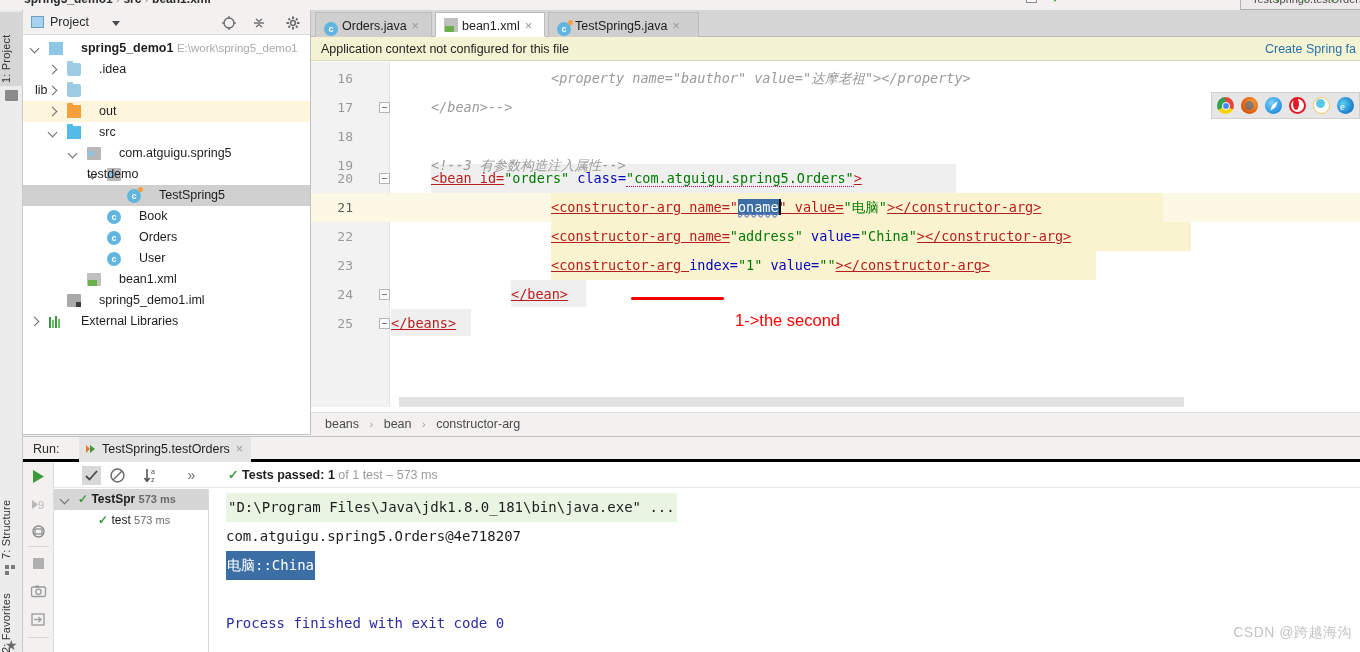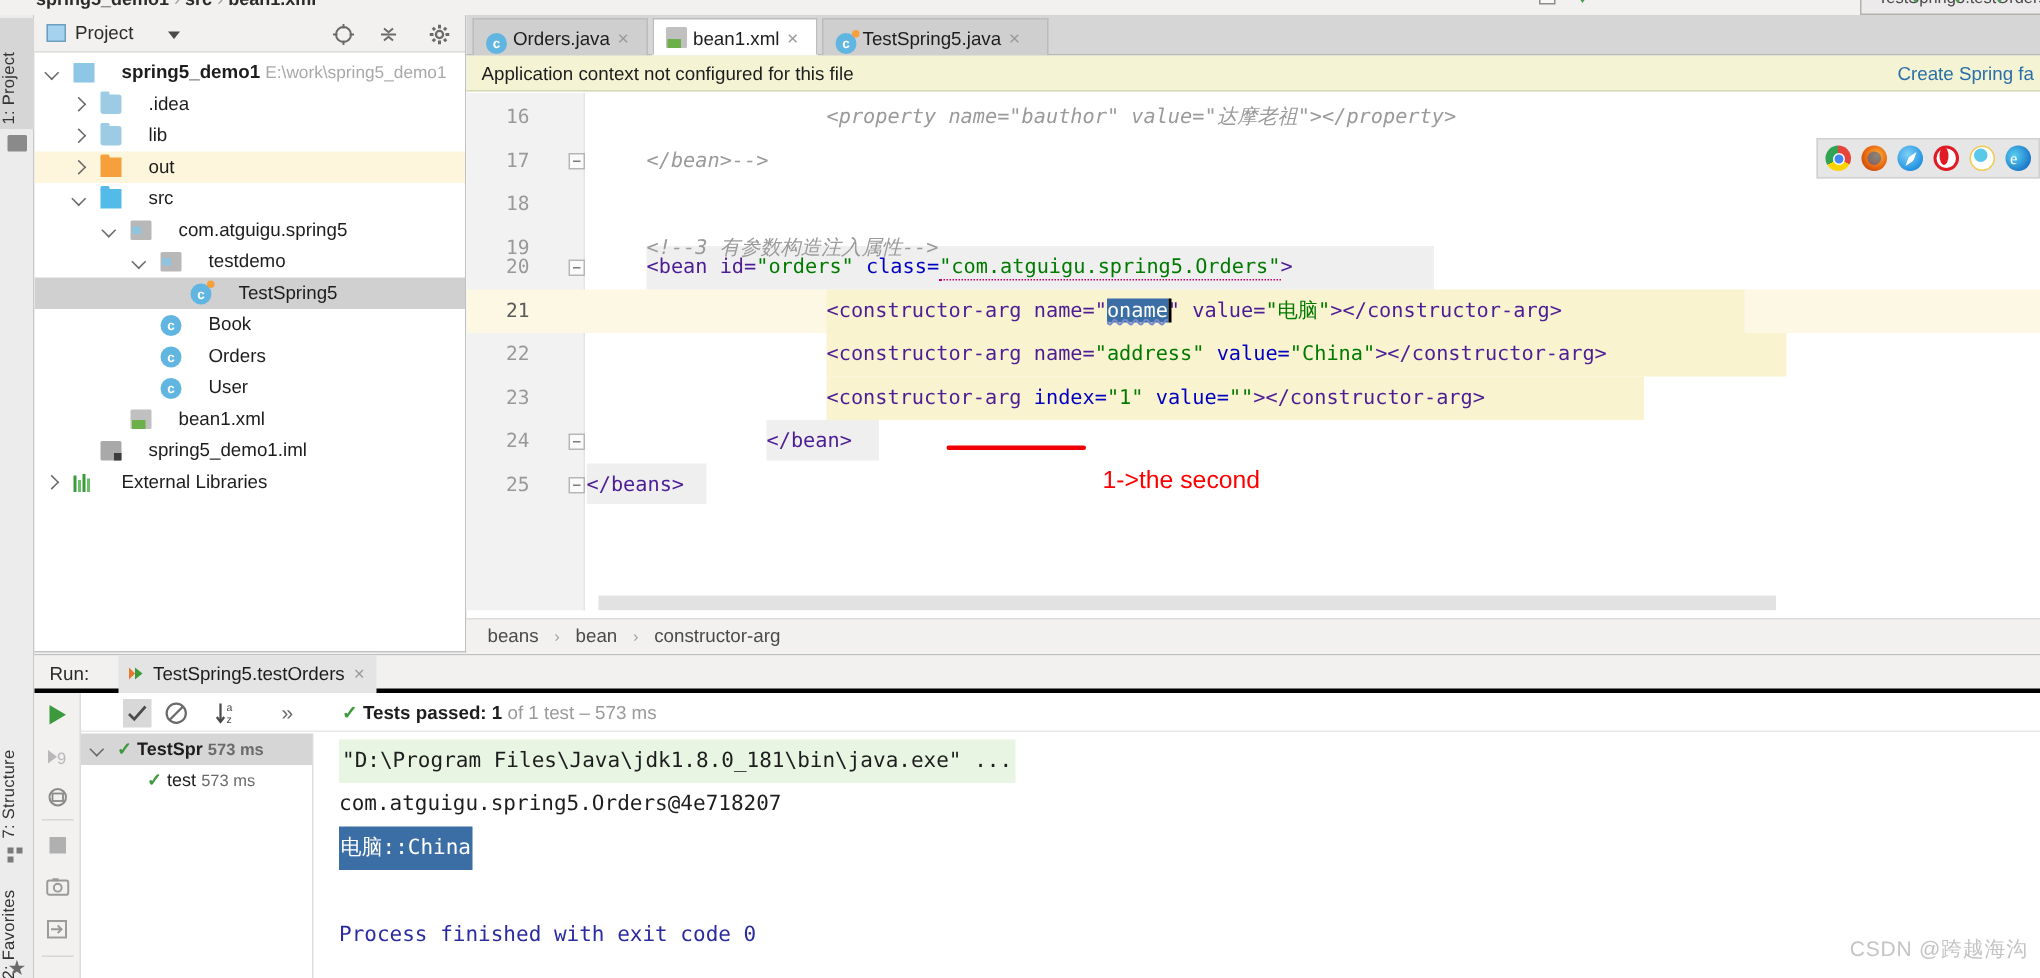--- a/index.html
+++ b/index.html
@@ -199,21 +199,21 @@
     position:absolute; left:0; width:79px; height:29px; background:#fcf8e3;
   }
   #code {
     position: absolute; left: 80px; top: 0; right: 0; bottom: 0;
     font-family: "DejaVu Sans Mono", monospace; font-size: 13.5px;
     white-space: pre; overflow: hidden;
   }
   .cline { position: absolute; left: 0; height: 29px; line-height: 29px; }
   .cl-hl-row { position:absolute; left:0; right:0; height:29px; background:#fcf8e3; }
   .cm { color: #9a9a9a; font-style: italic; }
-  .tg { color: #4c1d95; }
+  .tg { color: #b91c1c; text-decoration: underline; }
   .at { color: #0000c0; }
   .st { color: #007a00; }
   .sel-tok { background: #3a6ea5; color: #fff; position: relative; }
   .sel-tok:after {
     content:""; position:absolute; right:-2px; top:0; width:2px; height:100%;
     background:#000;
   }
   .wavy { text-decoration: underline wavy #7788cc; }
   .url-underline { border-bottom: 1px dotted #c06; }
   .yellow-block { position:absolute; background:#faf3d0; }
@@ -413,21 +413,21 @@
 
     <div class="trow">
       <span class="arrow right" style="left:26px"></span>
       <span class="ic folder" style="left:44px"></span>
       <span class="tlabel" style="margin-left:64px">.idea</span>
     </div>
 
     <div class="trow">
       <span class="arrow right" style="left:26px"></span>
       <span class="ic folder" style="left:44px"></span>
-      <span class="tlabel" style="margin-left:64px">lib</span>
+      <span class="tlabel" style="">lib</span>
     </div>
 
     <div class="trow hl-out">
       <span class="arrow right" style="left:26px"></span>
       <span class="ic folder-out" style="left:44px"></span>
       <span class="tlabel" style="margin-left:64px">out</span>
     </div>
 
     <div class="trow">
       <span class="arrow down" style="left:26px"></span>
@@ -437,21 +437,21 @@
 
     <div class="trow">
       <span class="arrow down" style="left:46px"></span>
       <span class="ic pkg" style="left:64px"></span>
       <span class="tlabel" style="margin-left:84px">com.atguigu.spring5</span>
     </div>
 
     <div class="trow">
       <span class="arrow down" style="left:66px"></span>
       <span class="ic pkg" style="left:84px"></span>
-      <span class="tlabel" style="margin-left:104px">testdemo</span>
+      <span class="tlabel" style="margin-left:52px">testdemo</span>
     </div>
 
     <div class="trow selected">
       <span class="ic cls cls-test" style="left:104px">c</span>
       <span class="tlabel" style="margin-left:124px">TestSpring5</span>
     </div>
 
     <div class="trow">
       <span class="ic cls" style="left:84px">c</span>
       <span class="tlabel" style="margin-left:104px">Book</span>

